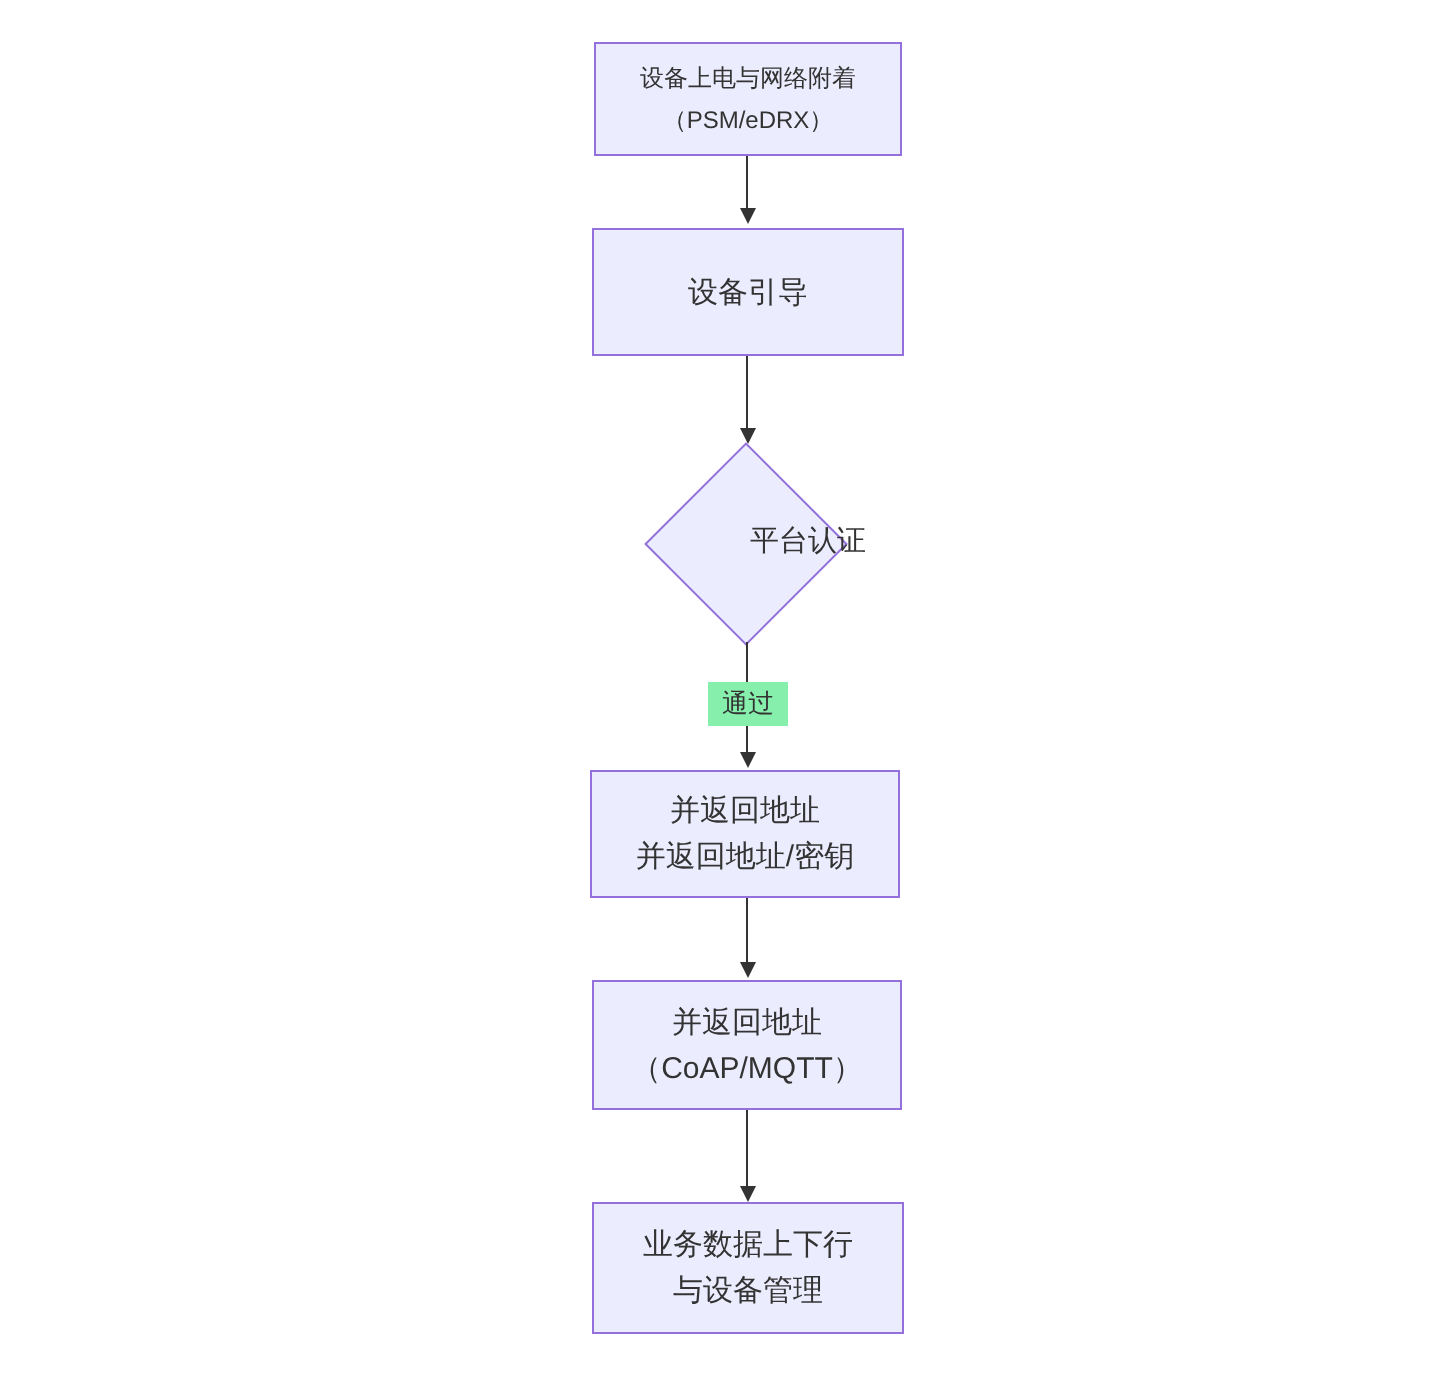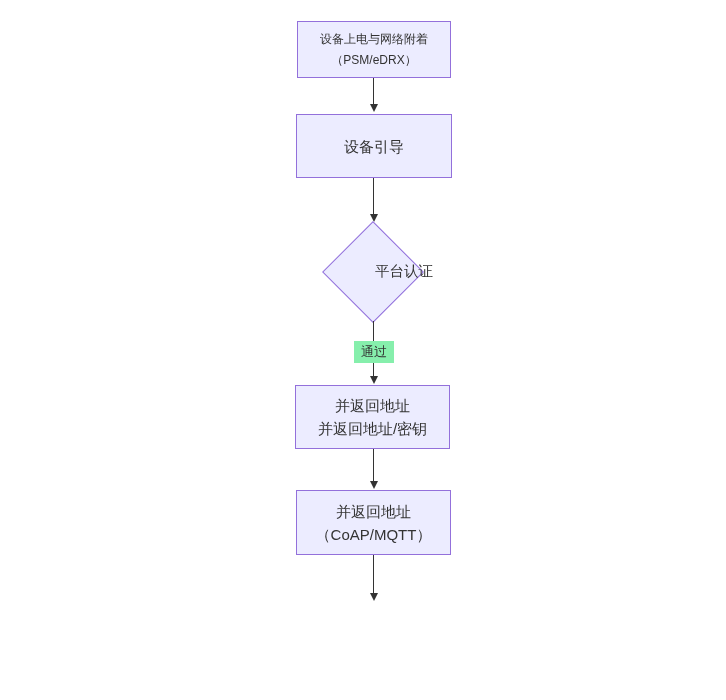--- a/index.html
+++ b/index.html
@@ -103,14 +103,18 @@
   <div class="arrowhead" style="left:370px; top:481px;"></div>
 
   <div class="node normal" style="left:296px; top:490px; width:155px; height:65px;">
     <span>并返回地址</span>
     <span>（CoAP/MQTT）</span>
   </div>
 
   <div class="edge-line" style="left:373px; top:555px; height:38px;"></div>
   <div class="arrowhead" style="left:370px; top:593px;"></div>
 
+  <div class="node normal" style="left:296px; top:601px; width:156px; height:66px;">
+    <span>业务数据上下行</span>
+    <span>与设备管理</span>
+  </div>
 
 </div>
 
 </body></html>

